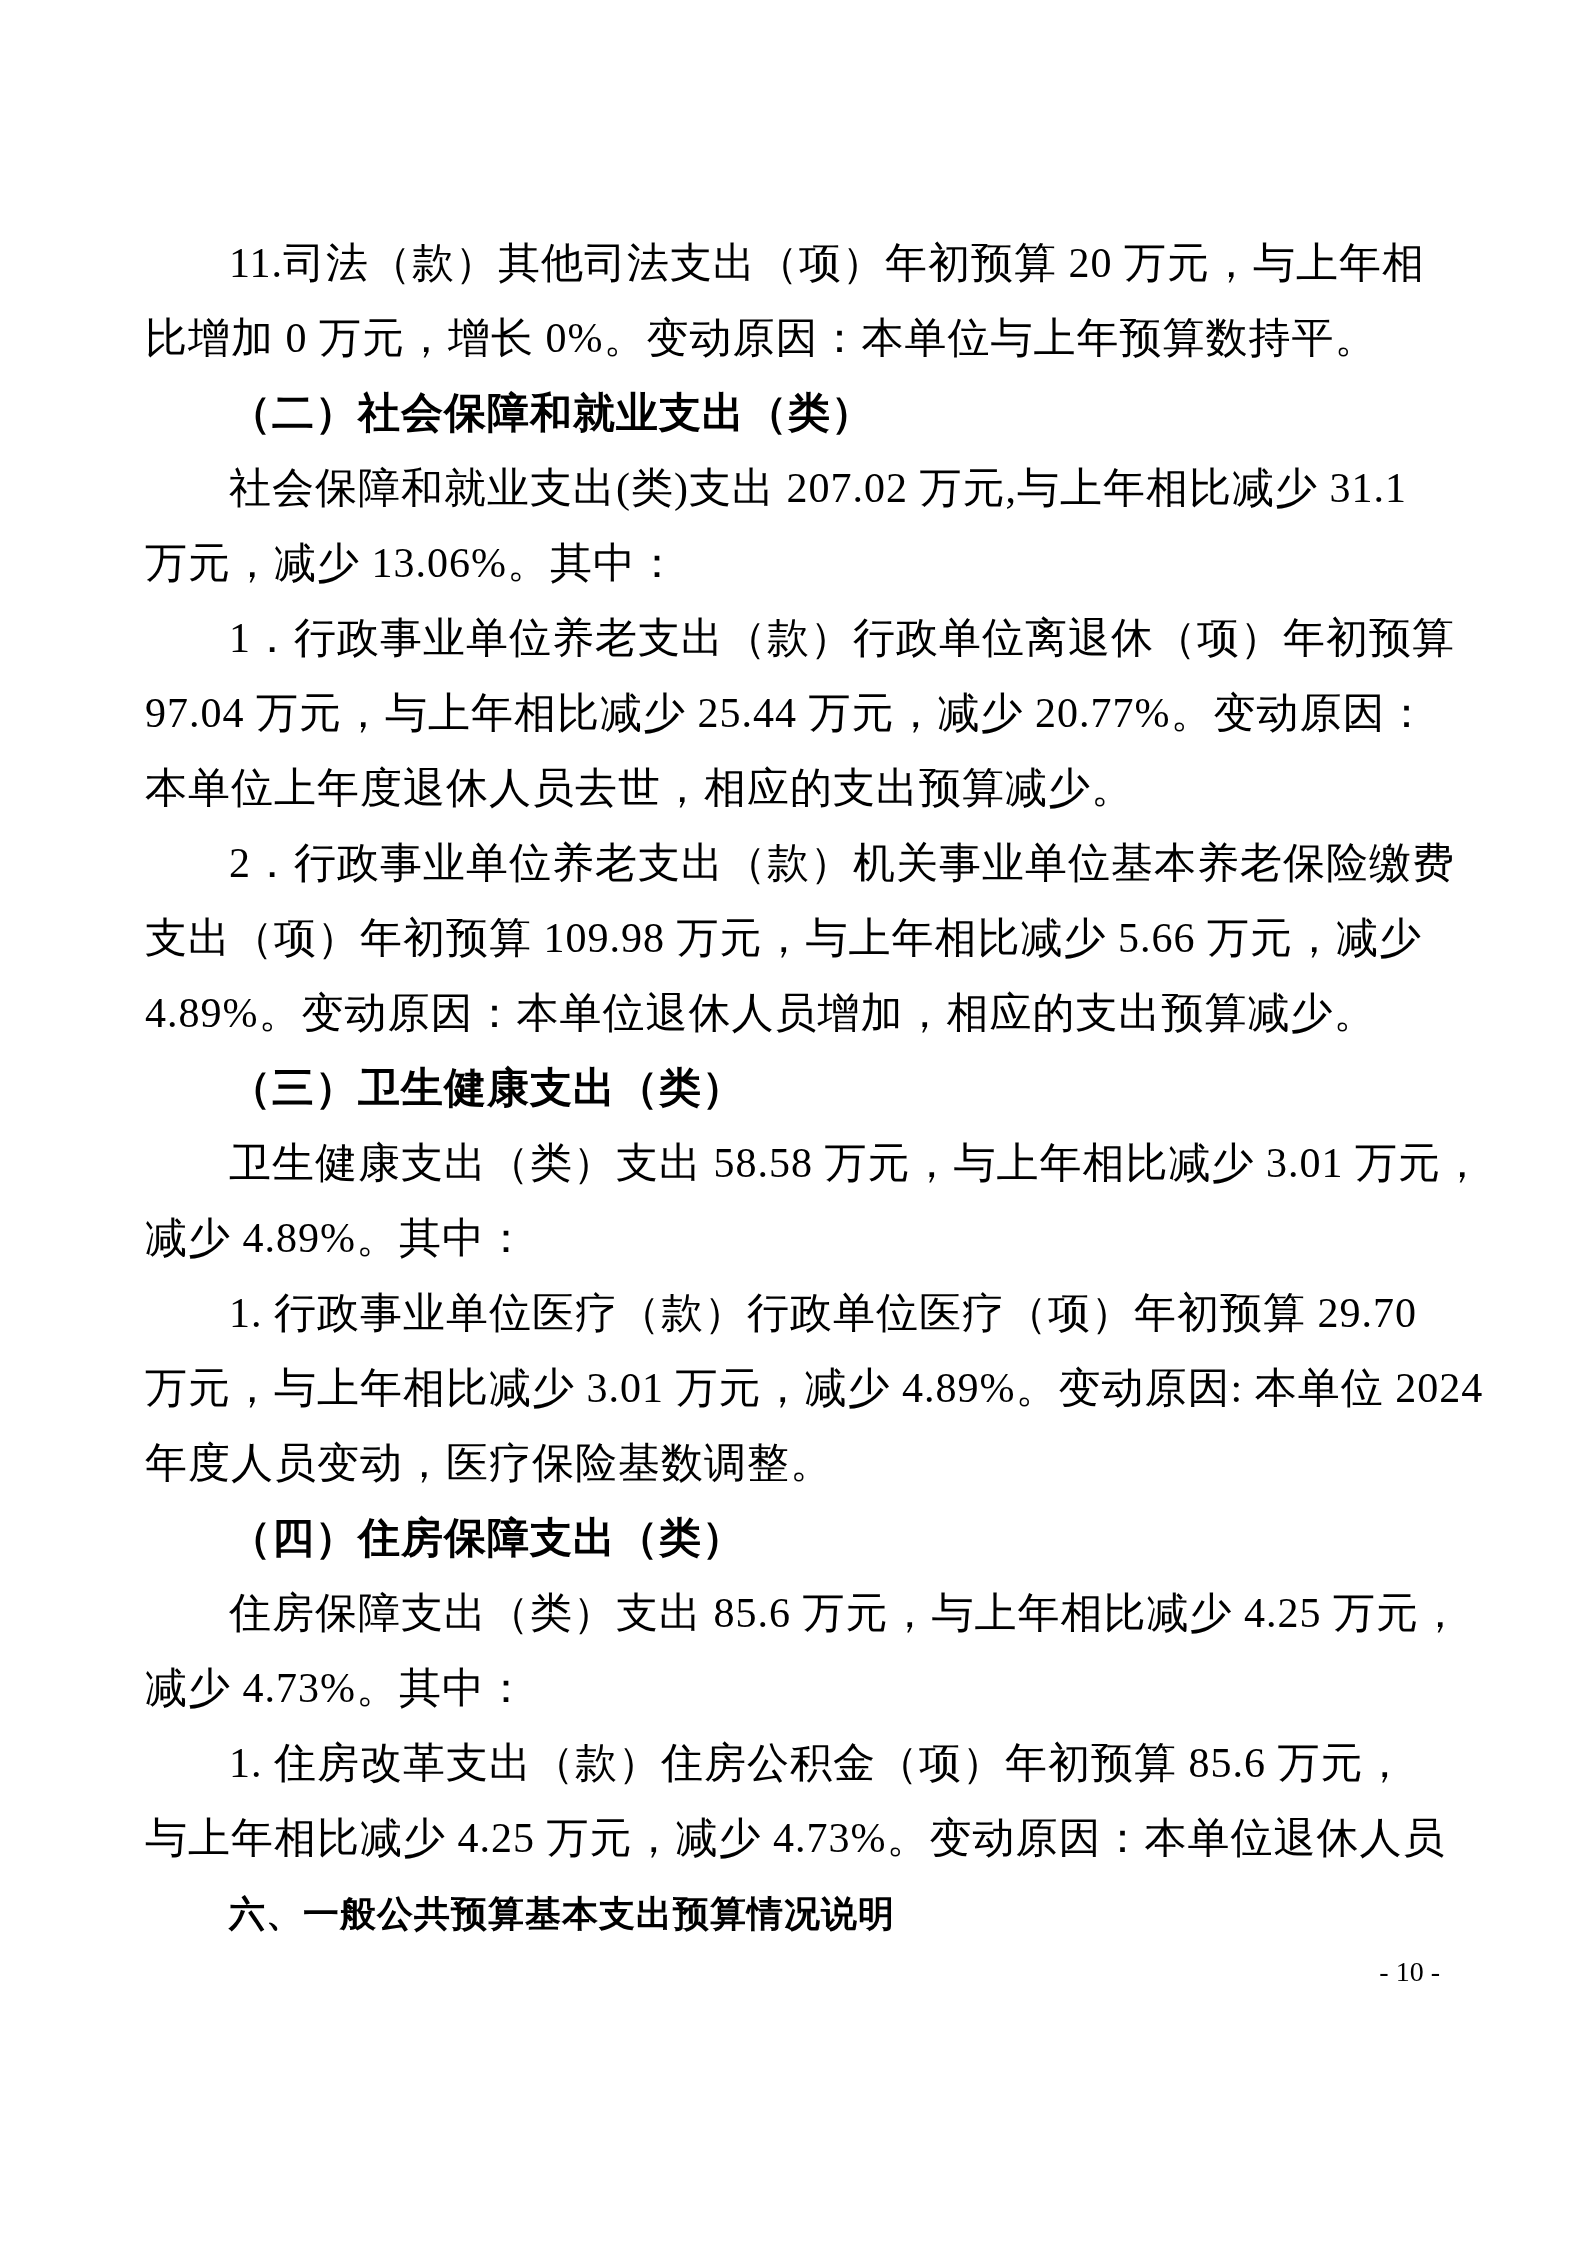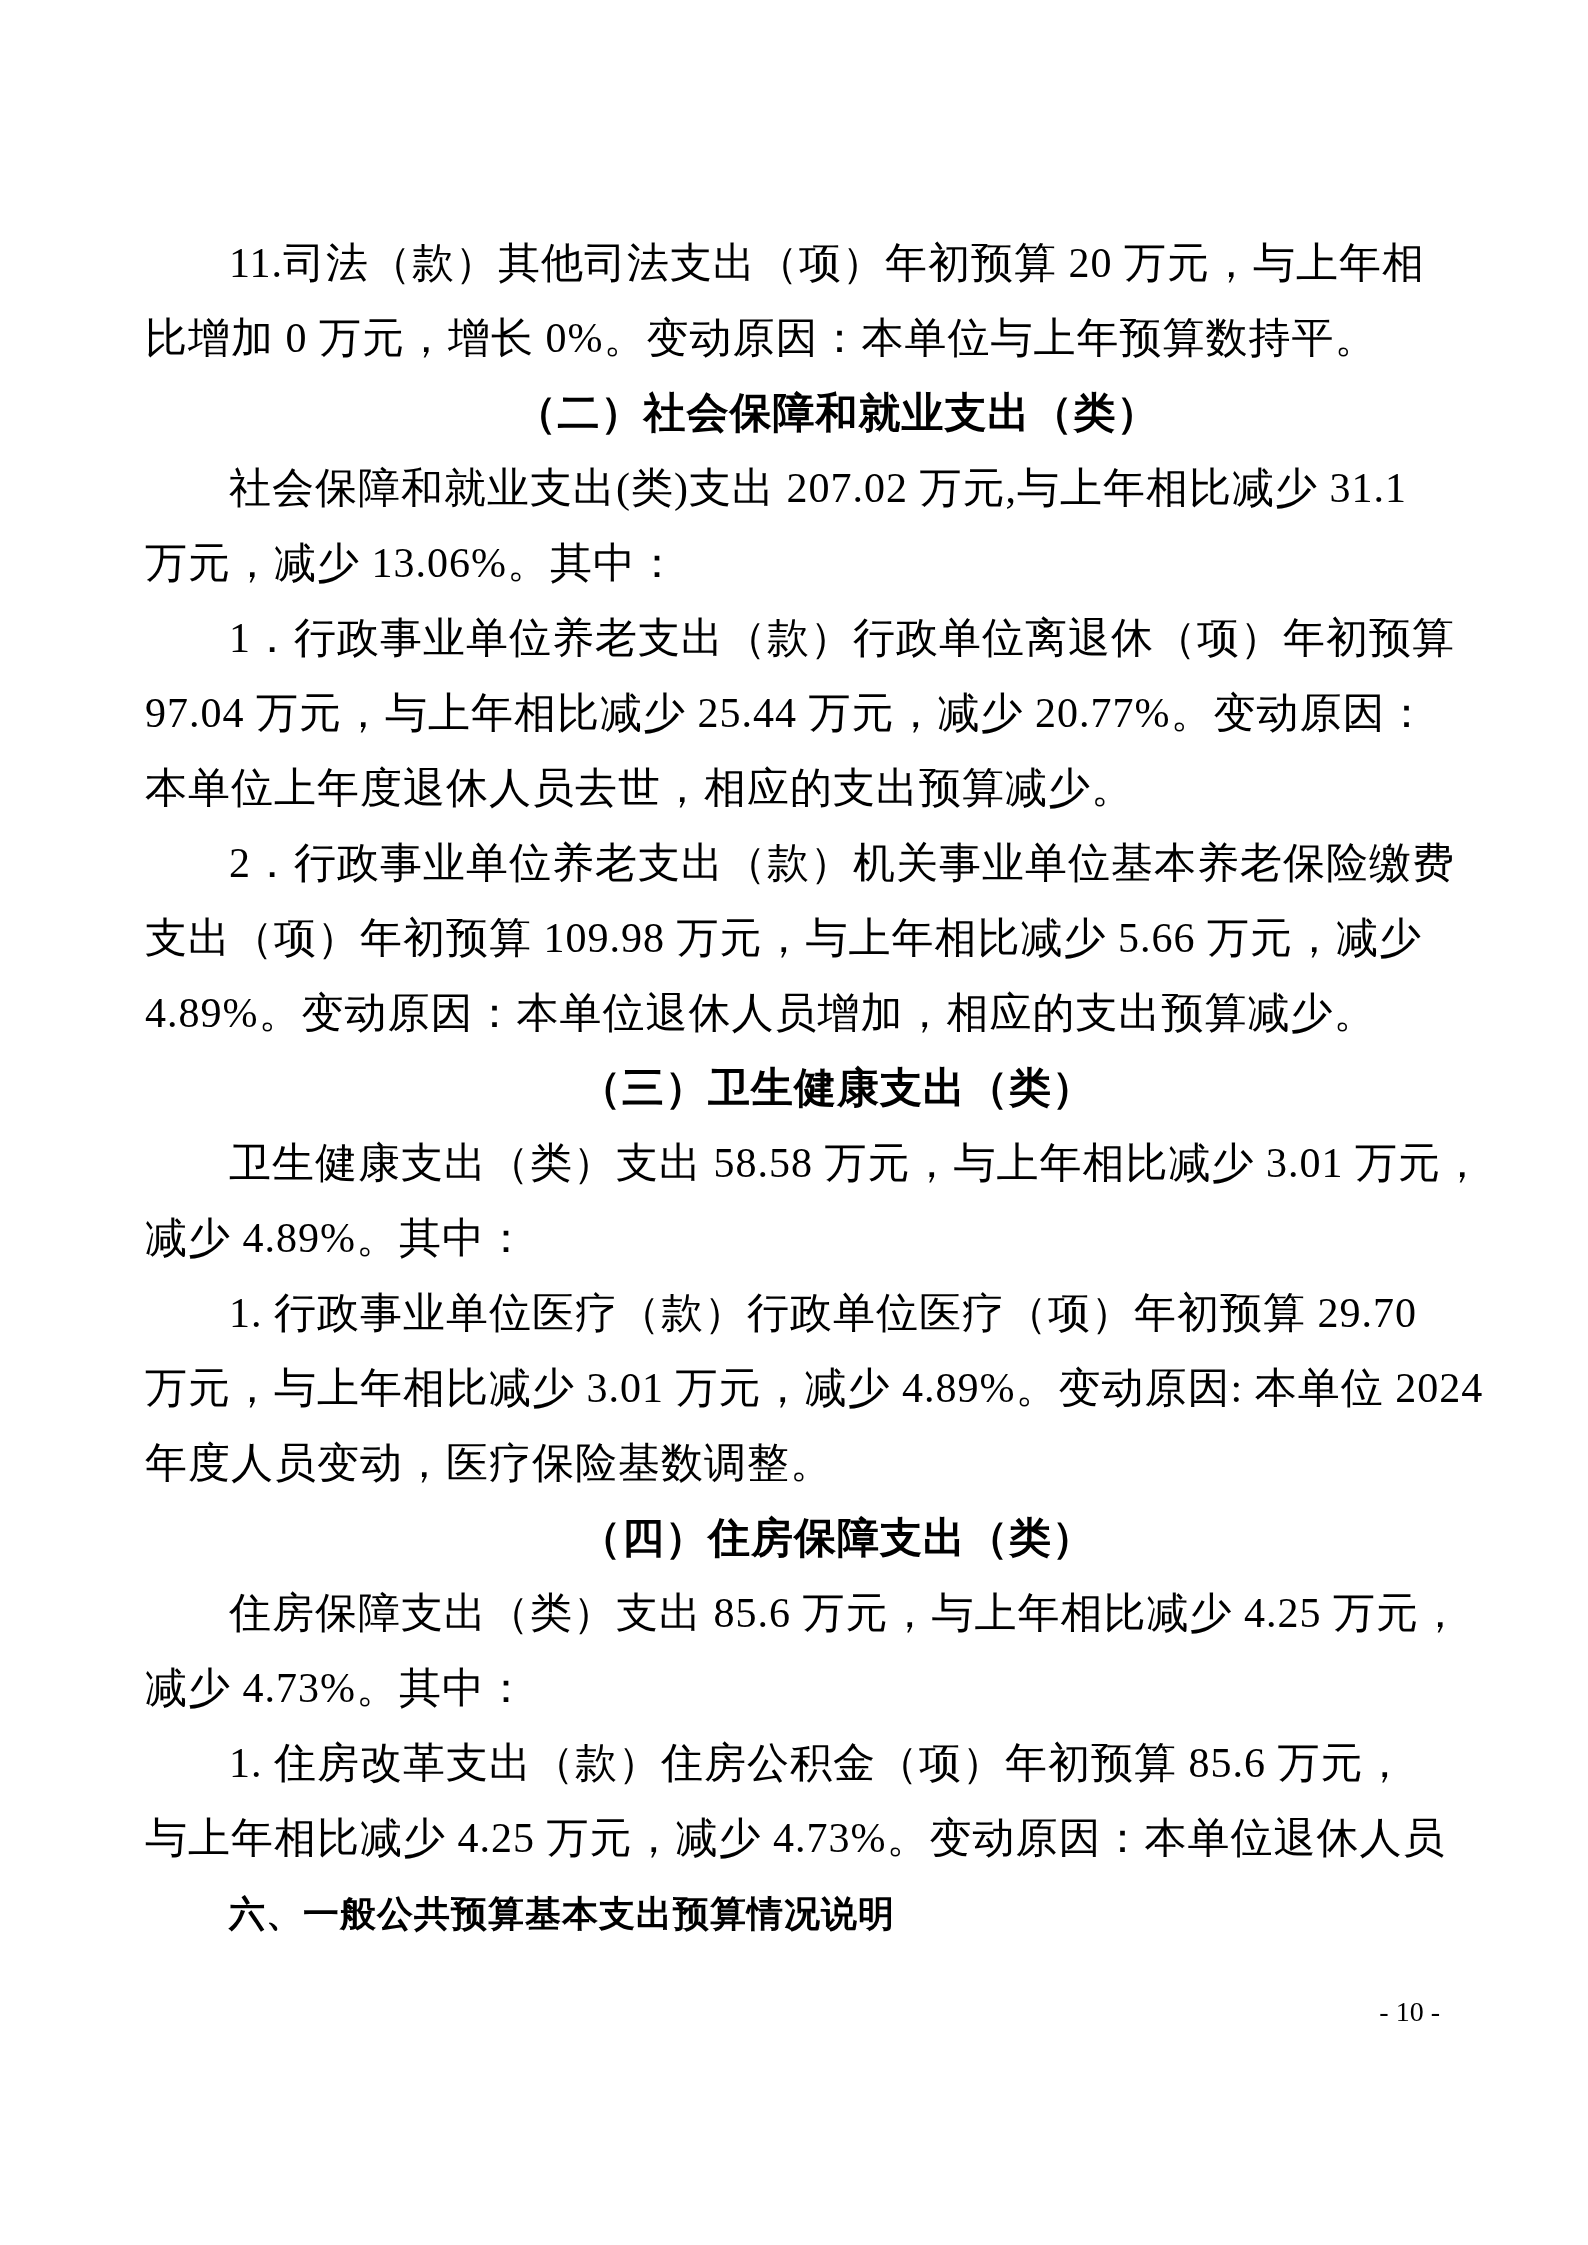--- a/index.html
+++ b/index.html
@@ -29,30 +29,29 @@
     height: 75px;
     white-space: nowrap;
     text-align: left;
     letter-spacing: 1px;
   }
   .indent {
     padding-left: 84px;
   }
   .sec {
     font-weight: bold;
-    text-align: center;
   }
   .major {
     font-family: "Liberation Sans", sans-serif;
     font-weight: bold;
     font-size: 36px;
   }
   .pagenum {
     position: absolute;
-    top: 1996px;
+    top: 1956px;
     right: 148px;
     font-size: 28px;
     line-height: 32px;
     font-family: "Liberation Serif", serif;
     color: #000000;
   }
 </style>
 </head>
 <body>
 

